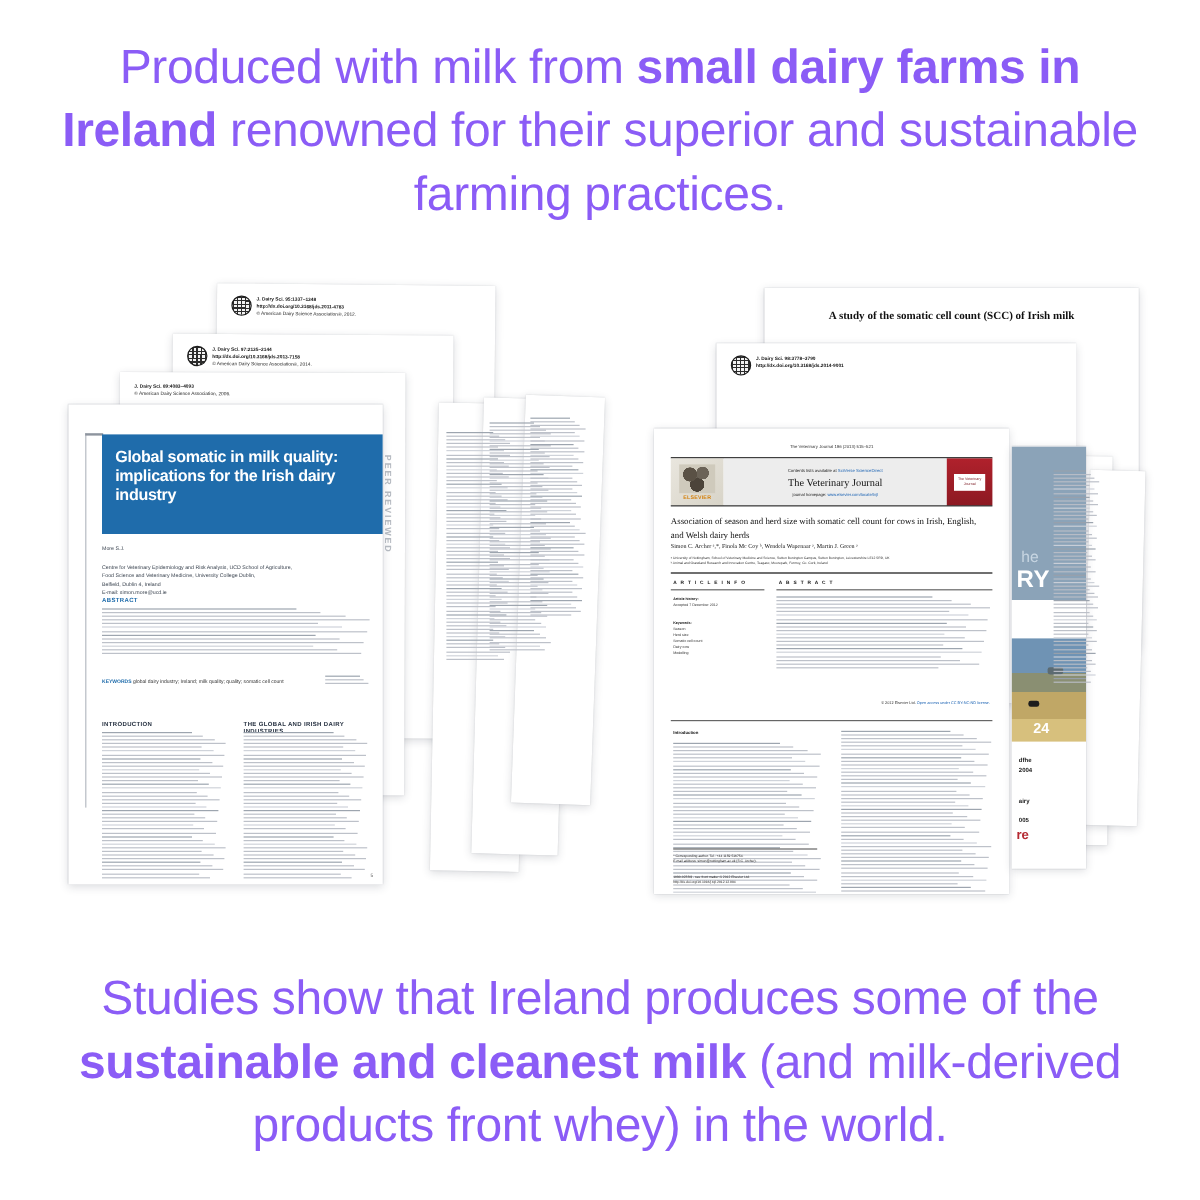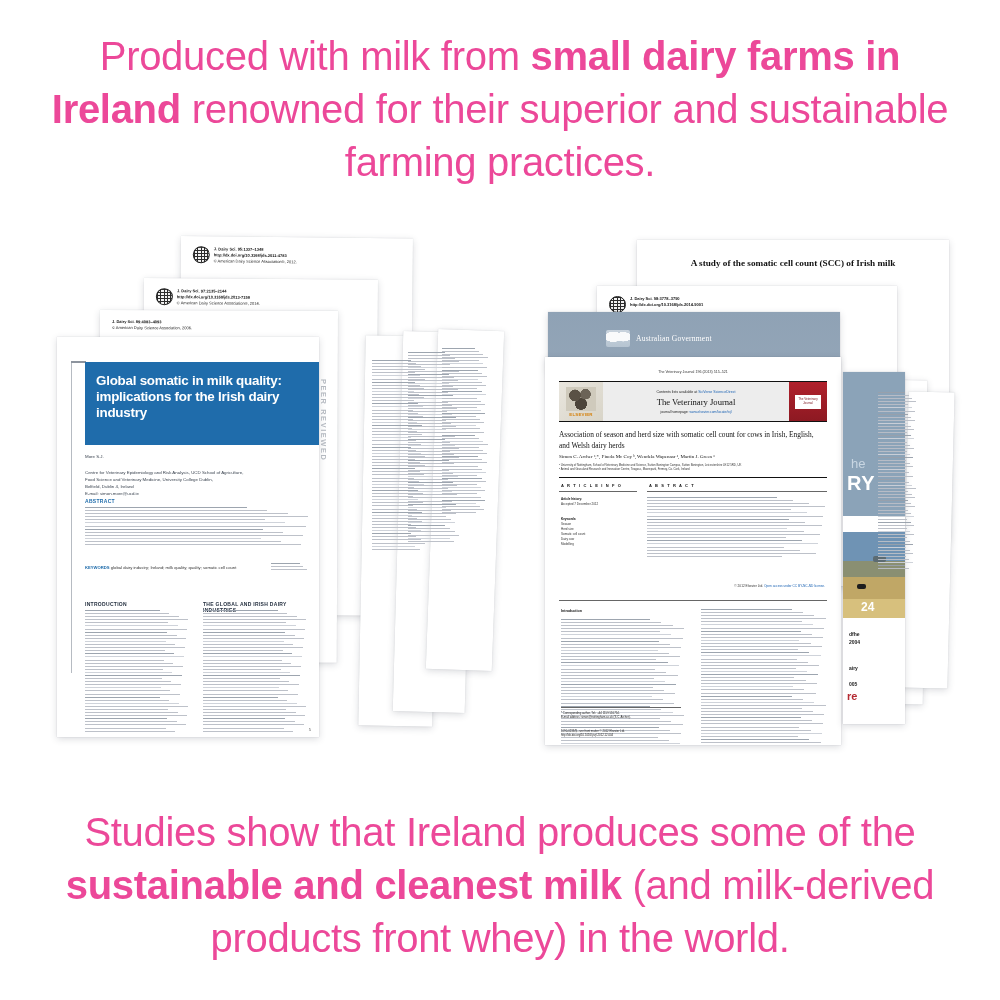--- a/index.html
+++ b/index.html
@@ -9,21 +9,21 @@
     font-family: "Liberation Sans", sans-serif;
     overflow: hidden;
   }
   #stage { position: relative; width: 1000px; height: 1000px; background: #fff; }
 
   
   .headline {
     position: absolute;
     left: 0; width: 1000px;
     text-align: center;
-    color: #ec4899;
+    color: #8b5cf6;
     font-size: 40px;
     line-height: 1.33;
     font-weight: 400;
     letter-spacing: -0.3px;
     padding: 0 44px;
   }
   .headline b { font-weight: 700; }
   #headline-top { top: 30px; }
   #headline-bottom { top: 806px; }
 
@@ -134,21 +134,21 @@
   }
   #ausgov-label { color:#ffffff; font-family:"Liberation Serif", serif; font-size: 7.6px; letter-spacing:.2px;}
 
   
   #paper-scc { left: 637px; top: 240px; width: 312px; height: 300px; }
   #scc-title { position:absolute; left:0; right:0; top: 18px; text-align:center;
      font-family:"Liberation Serif", serif; font-weight:700; font-size: 9.2px; color:#111; }
 
   
   #paper-dairyrep { left: 843px; top: 372px; width: 62px; height: 352px; }
-  #dr-top { position:absolute; left:0; top:0; width:62px; height:144px; background:#8ba3b8; }
+  #dr-top { position:absolute; left:0; top:0; width:62px; height:128px; background:#8ba3b8; }
   #dr-the { position:absolute; left: 8px; top: 84px; color:#c8d6e2; font-size: 13px; }
   #dr-ry  { position:absolute; left: 4px; top: 100px; color:#ffffff; font-size: 20px; font-weight:700; letter-spacing:.5px;}
   #dr-photo { position:absolute; left:0; top:160px; width:62px; height:86px;
      background: linear-gradient(#6f93b4 0 34%, #8a8f72 34% 52%, #c0a766 52% 78%, #d7c07d 78% 100%); }
   #dr-photo .cow { position:absolute; left: 14px; top: 52px; width: 9px; height: 5px; background:#1d1d1d; border-radius: 2px;}
   #dr-photo .cow2 { position:absolute; left: 30px; top: 24px; width: 13px; height: 6px; background:#5c6b72; border-radius: 2px;}
   #dr-year { position:absolute; left: 18px; top: 228px; color:#ffffff; font-size: 12px; font-weight:700; }
   #dr-foot { position:absolute; left: 6px; top: 258px; font-size: 5px; font-weight:700; color:#222; line-height:1.6;}
   #dr-re { position:absolute; left: 4px; top: 318px; font-size: 11px; font-weight:700; color:#b52a32;}
 </style>
@@ -348,26 +348,20 @@
   <div class="paper" style="left:597px; top:286px; width:300px; height:300px;">
     <div class="stamp" style="left:12px; top:10px;">
       <div class="globe"></div>
       <div class="cite">
         <div>J. Dairy Sci. 98:3778–3790</div>
         <div class="lnk">http://dx.doi.org/10.3168/jds.2014-9001</div>
       </div>
     </div>
   </div>
 
-  <div class="paper" id="paper-ausgov">
-    <div id="ausgov-band">
-      <div id="ausgov-crest"></div>
-      <div id="ausgov-label">Australian Government</div>
-    </div>
-  </div>
 
   <div class="paper" id="paper-vetj">
     <div id="vj-runhead">The Veterinary Journal 196 (2013) 515–521</div>
 
     <div id="vj-title">Association of season and herd size with somatic cell count for cows in Irish, English, and Welsh dairy herds</div>
 
     <div id="vj-mast">
       <div id="vj-elsevier">
         <div class="tree"></div>
         <div class="el">ELSEVIER</div>

